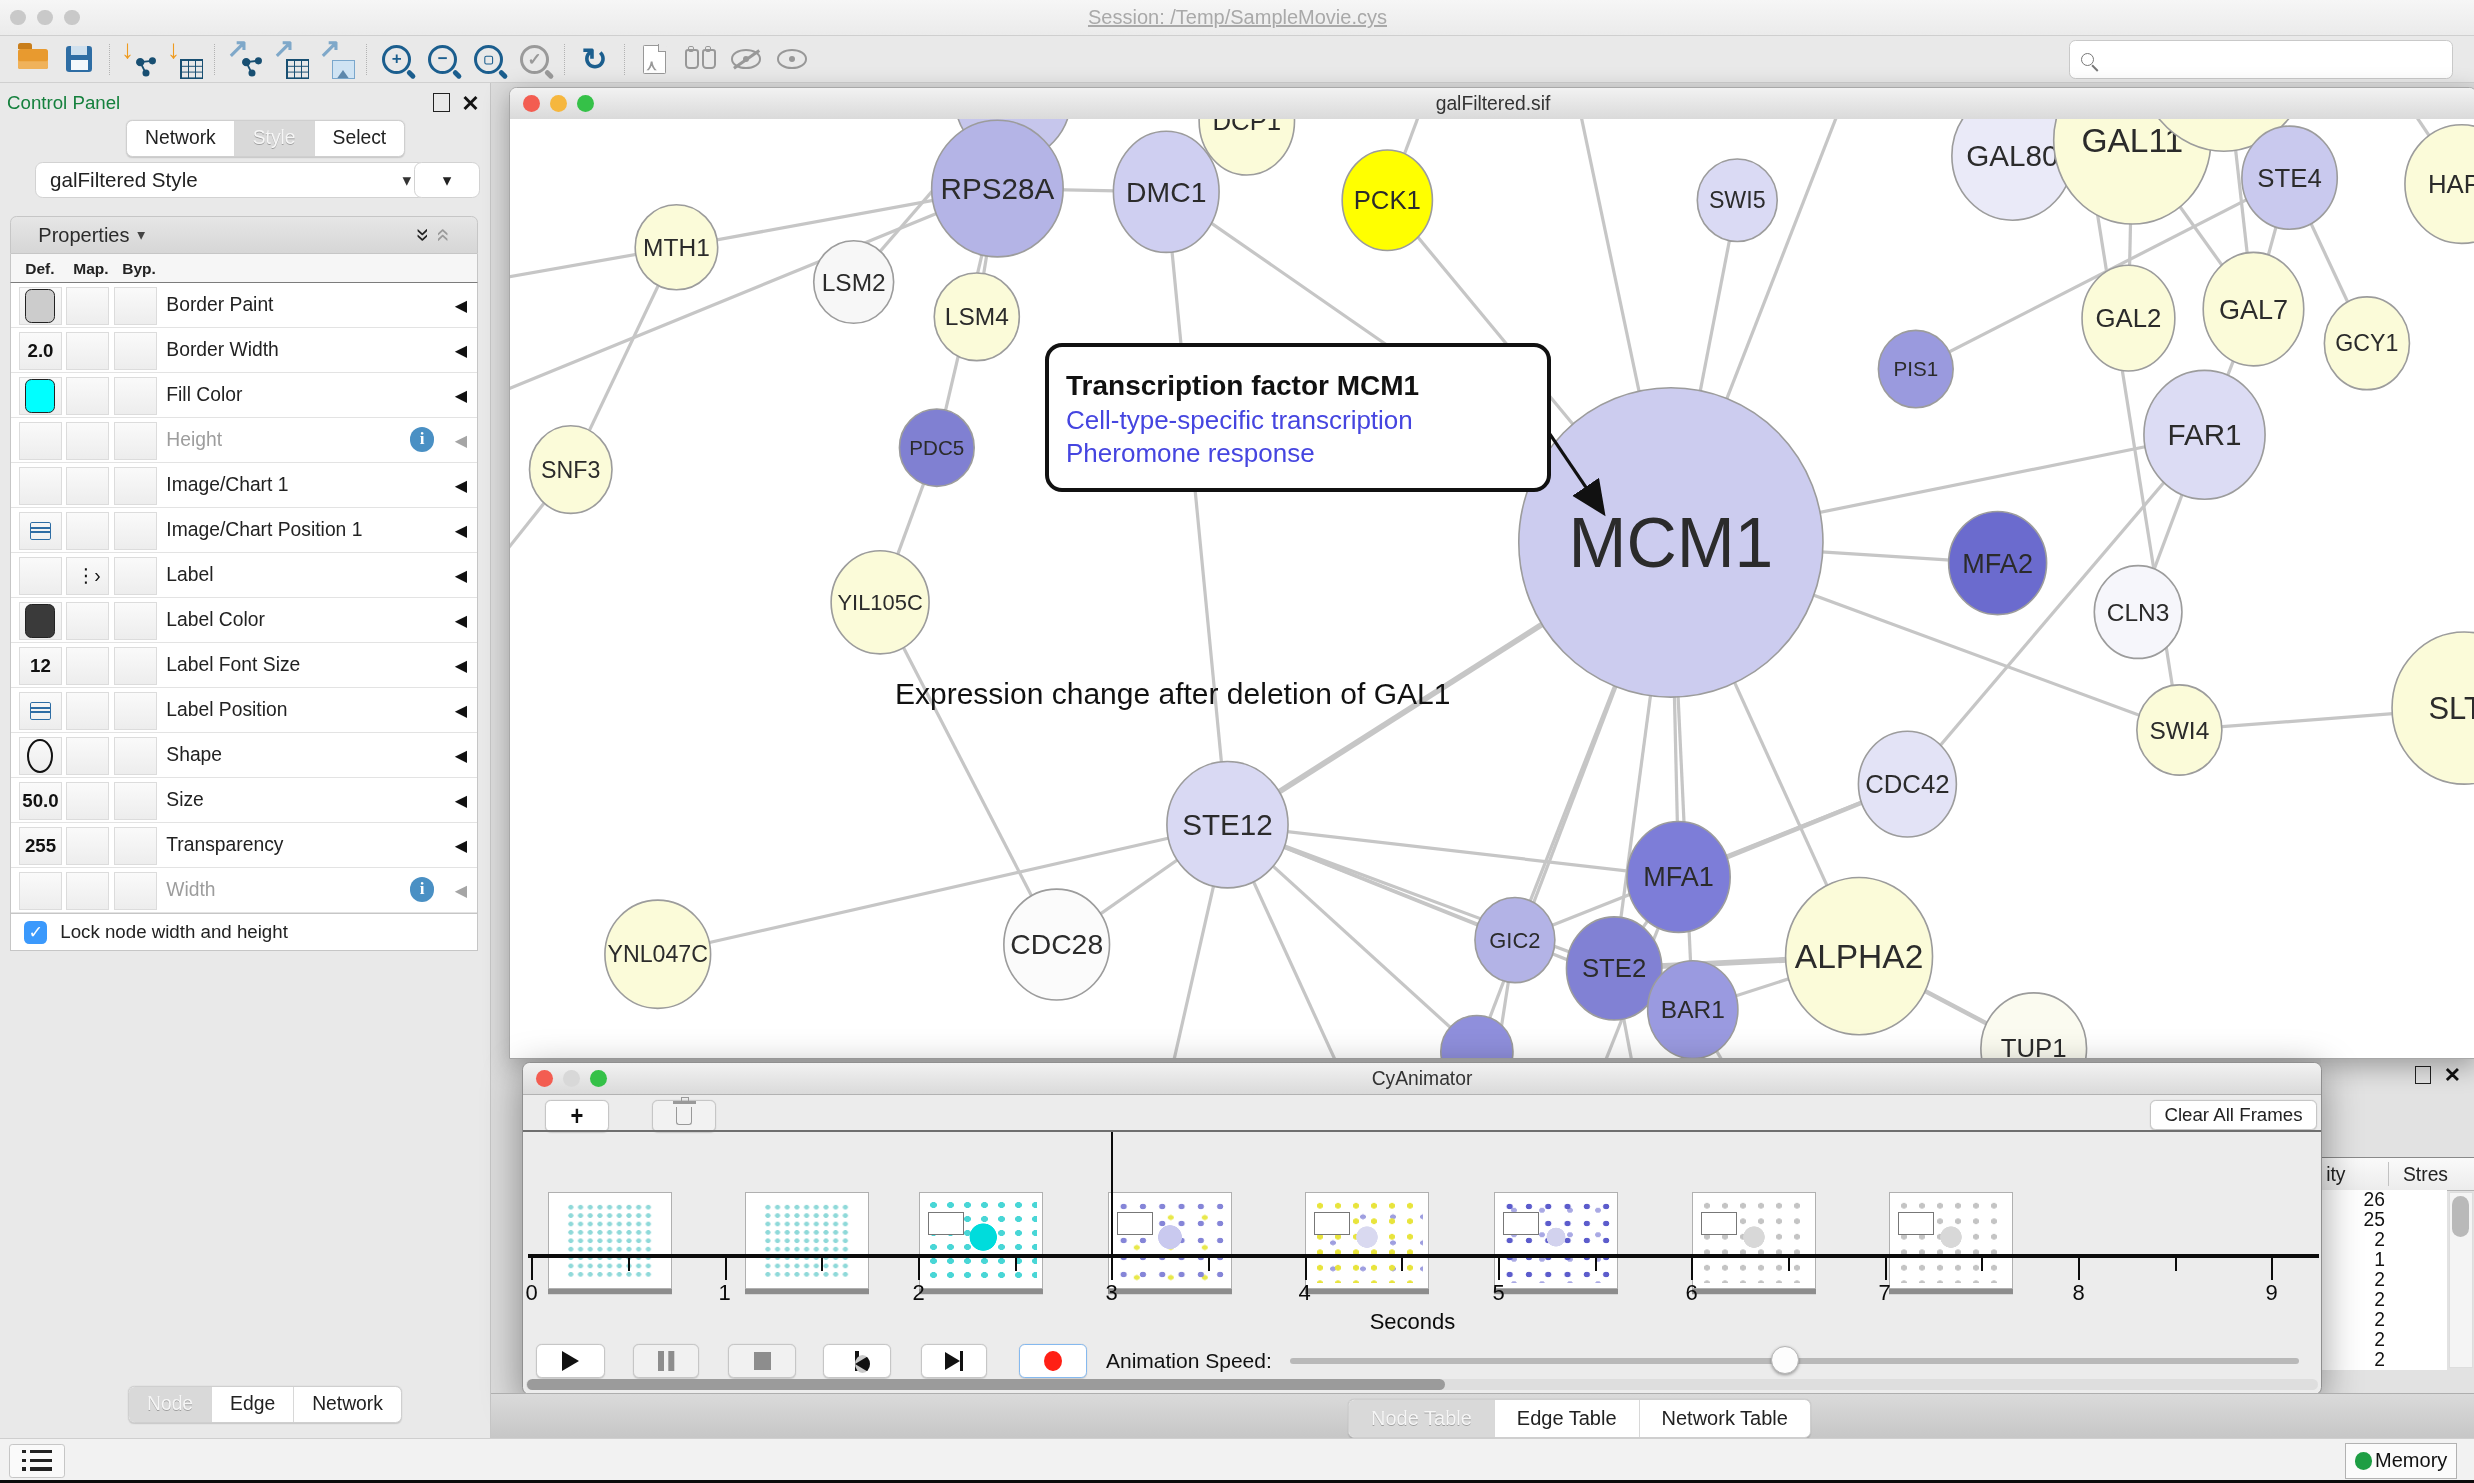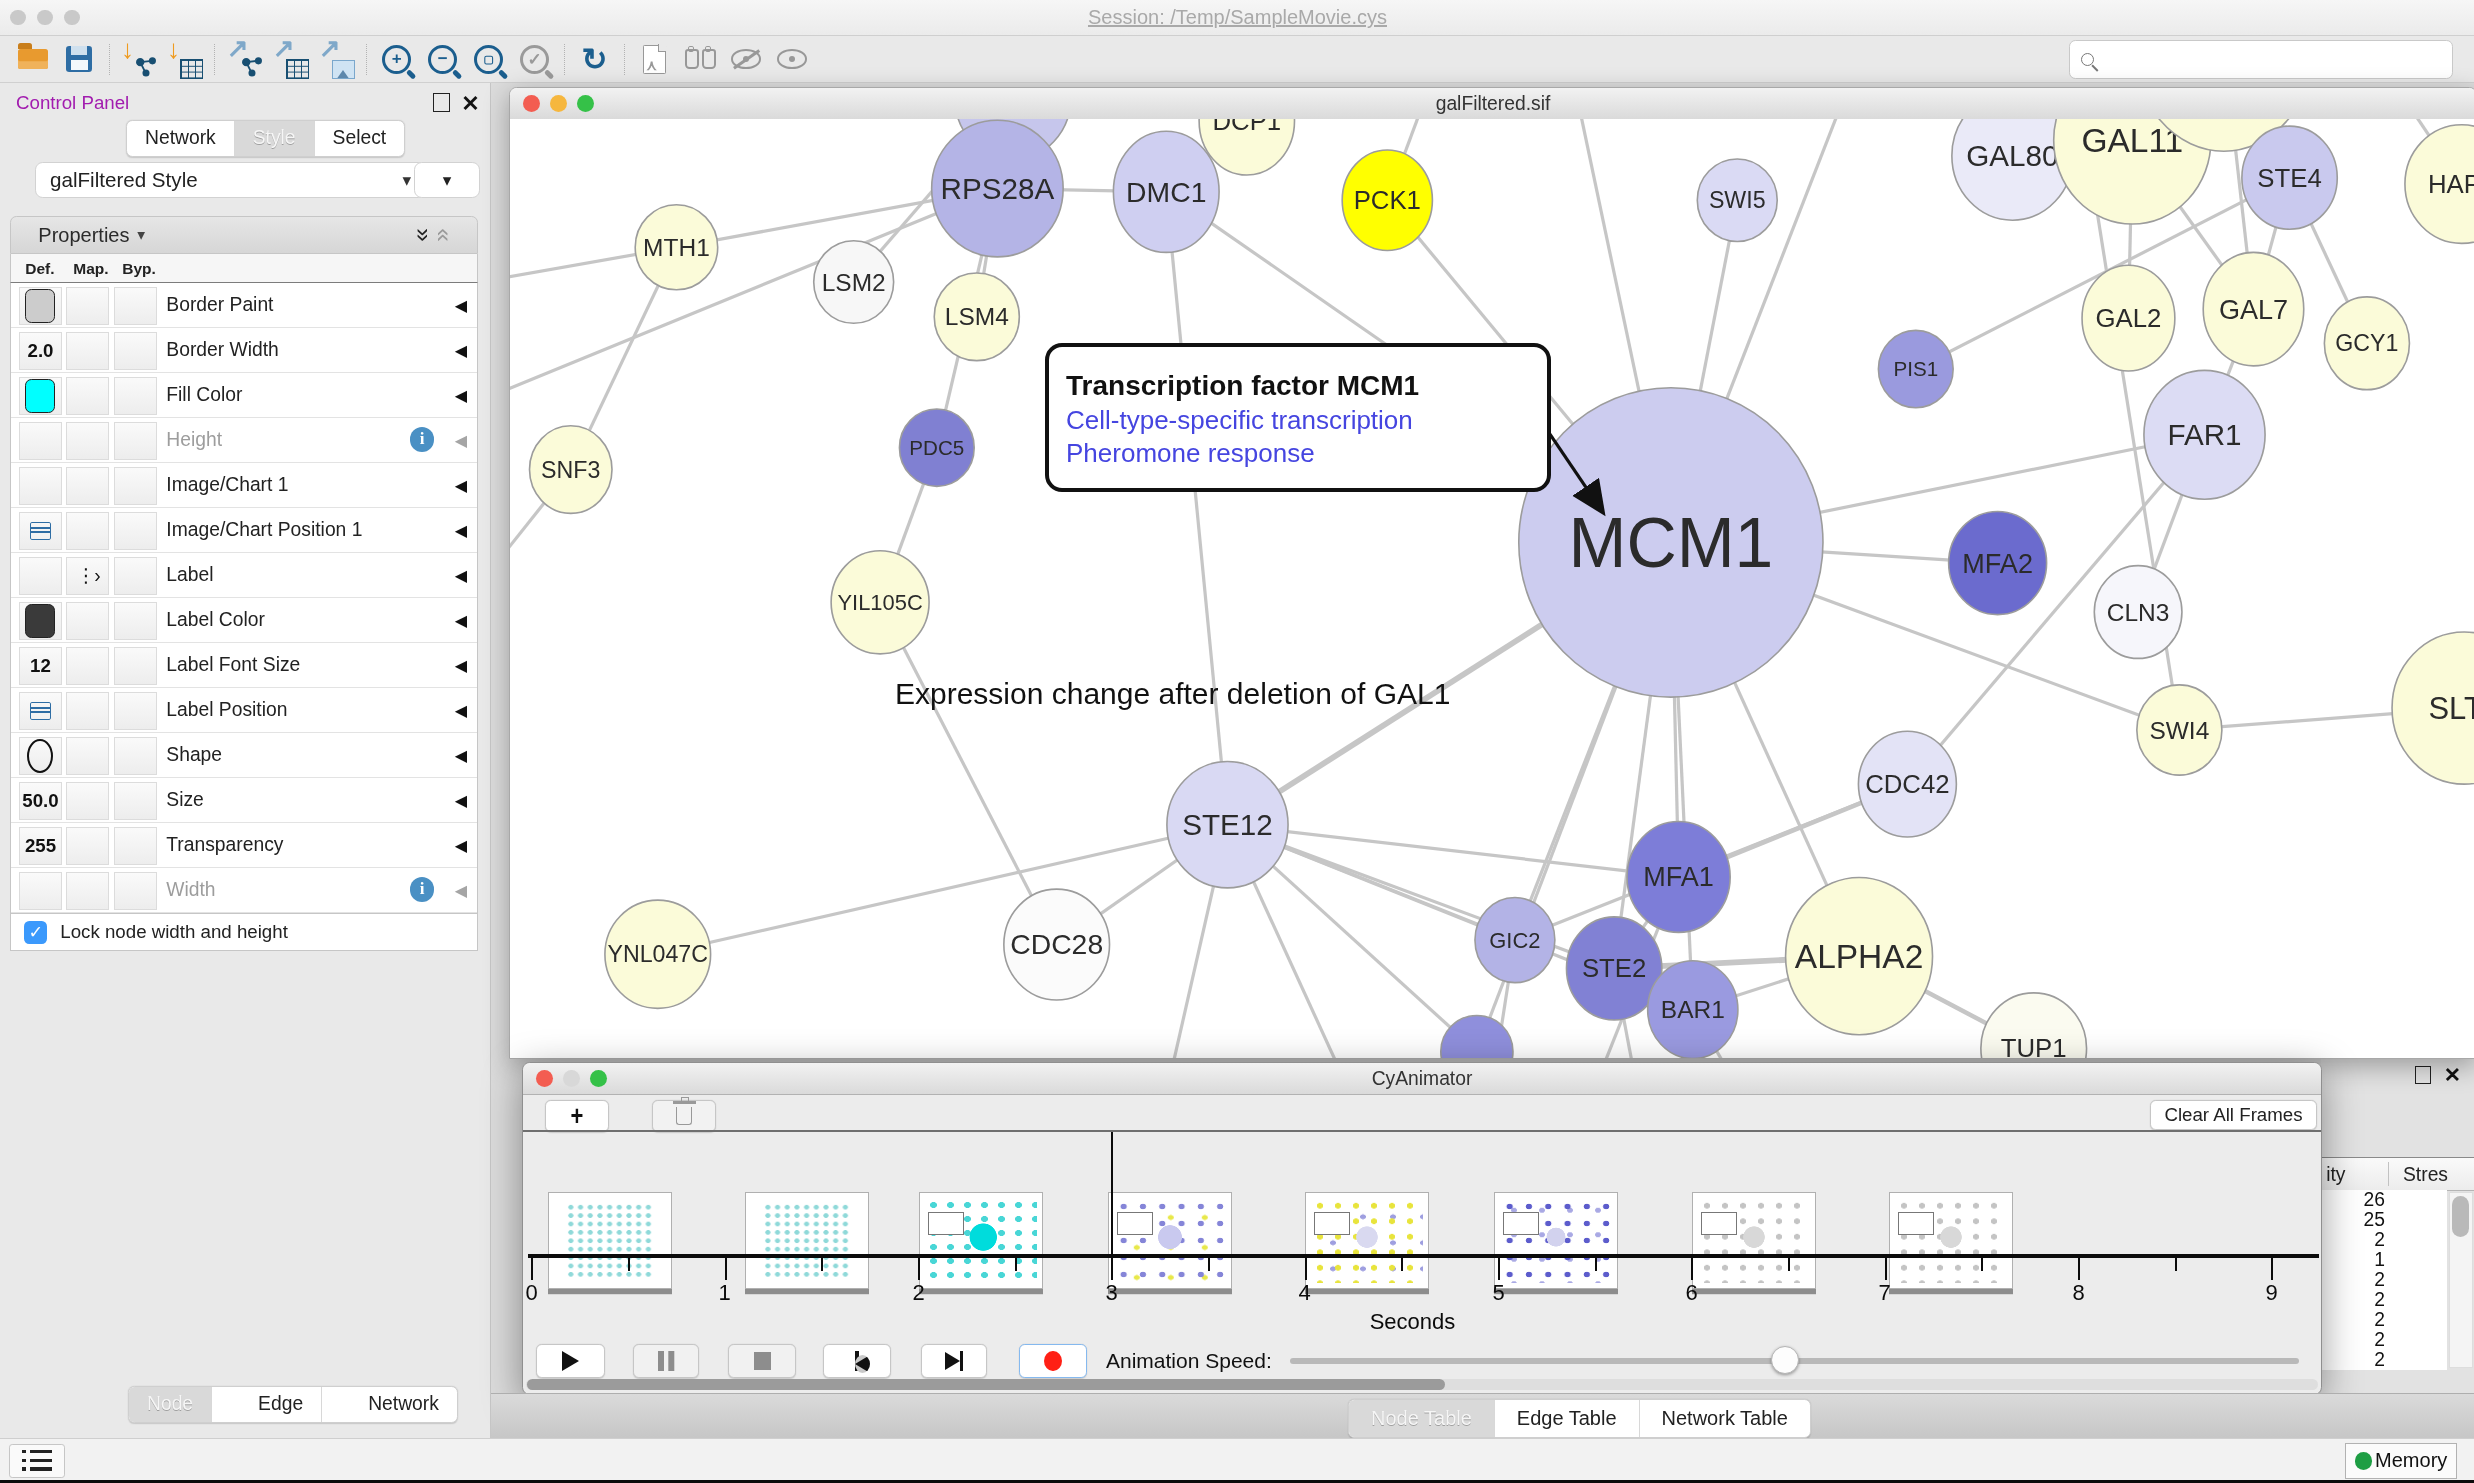--- a/index.html
+++ b/index.html
@@ -51,21 +51,21 @@
   .g-eye.slash::after{content:"";position:absolute;width:31px;height:2.6px;background:#989898;transform:rotate(-35deg);}
   .searchbox{position:absolute;right:22px;top:40px;width:361px;height:37px;background:#fff;
       border:1.3px solid #c9c9c9;border-radius:6.4px;display:flex;align-items:center;padding:0 10.3px;gap:7.7px;}
   .searchbox .sicon{width:11.6px;height:11.6px;border:1.9px solid #777;border-radius:50%;position:relative;flex:0 0 auto;}
   .searchbox .sicon::after{content:"";position:absolute;width:7.7px;height:1.9px;background:#777;bottom:-3.2px;right:-5.2px;transform:rotate(45deg);}
   .searchbox input{border:none;outline:none;font-size:19.3px;flex:1;font-family:inherit;background:transparent;}
 
   
   .control-panel{position:absolute;left:0;top:83px;width:490px;height:1355px;background:#e9e9e9;
       border-right:1.3px solid #c6c6c6;}
-  .cp-title{position:absolute;left:16px;top:9px;font-size:18.7px;color:#a21caf;}
+  .cp-title{position:absolute;left:7px;top:9px;font-size:18.7px;color:#15803d;}
   .cp-float{position:absolute;right:40px;top:10.3px;width:15.5px;height:17px;border:1.9px solid #222;}
   .cp-close{position:absolute;right:10.3px;top:7.7px;font-size:22px;font-weight:bold;color:#111;}
   .seg{display:flex;background:#fff;border:0.6px solid #cfcfcf;border-radius:6.4px;overflow:hidden;
        box-shadow:0 0.6px 1.3px rgba(0,0,0,.15);}
   .seg .s{padding:6.4px 18px;font-size:19.3px;color:#222;border-right:0.6px solid #d8d8d8;white-space:nowrap;}
   .seg .s:last-child{border-right:none;}
   .seg .s.active{background:#d9d9d9;color:#f6f6f6;text-shadow:0 0.6px 0.6px #9f9f9f;}
   .cp-tabs{position:absolute;left:126px;top:37px;}
   .cp-combo{position:absolute;left:35px;top:79px;width:361px;height:34px;background:#fff;
       border:1.3px solid #d2d2d2;border-radius:7.7px;display:flex;align-items:center;padding:0 14px;font-size:20.6px;}
@@ -95,21 +95,21 @@
   .swatch{width:28px;height:32px;border:1.9px solid #222;border-radius:6.4px;}
   .defval{font-size:18.7px;font-weight:bold;color:#111;}
   .pos-icon{width:19.3px;height:15.5px;border:1.9px solid #2e6da4;border-radius:1.9px;
       background:linear-gradient(transparent 3.9px,#2e6da4 3.9px,#2e6da4 5.8px,transparent 5.8px,transparent 8.4px,#2e6da4 8.4px,#2e6da4 10.3px,transparent 10.3px);}
   .ellipse-icon{width:22px;height:30px;border:2.6px solid #111;border-radius:50%;}
   .map-icon{font-size:19.3px;color:#111;letter-spacing:-1.3px;}
   .lockrow{height:36px;background:#fff;border:0.6px solid #c6c6c6;border-top:none;display:flex;align-items:center;padding-left:13px;gap:13px;}
   .cb{width:23px;height:23px;background:#3b99fc;border-radius:5.2px;color:#fff;font-size:17.4px;
       display:flex;align-items:center;justify-content:center;}
   .locklbl{font-size:18.7px;color:#222;}
-  .cp-bottom-tabs{position:absolute;left:128px;top:1303px;gap:28px;}
+  .cp-bottom-tabs{position:absolute;left:128px;top:1303px;}
 
   
   .net-win{position:absolute;left:509px;top:87px;width:1966px;height:970px;background:#fff;
       border:0.6px solid #a8a8a8;border-radius:7.7px 7.7px 0 0;box-shadow:0 7.7px 26px rgba(0,0,0,.3);}
   .win-titlebar{position:absolute;top:0;left:0;right:0;height:31px;border-radius:7px 7px 0 0;
       background:linear-gradient(#f2f2f2,#dadada);border-bottom:0.6px solid #b2b2b2;}
   .win-titlebar .title{position:absolute;top:5.2px;left:0;right:0;text-align:center;font-size:19.3px;color:#333;}
   .wl{position:absolute;top:7px;width:17px;height:17px;border-radius:50%;}
   .net-canvas{position:absolute;left:0;top:31px;width:1966px;height:939px;overflow:hidden;background:#fff;}
   .net-canvas svg{position:absolute;left:0;top:0;}

